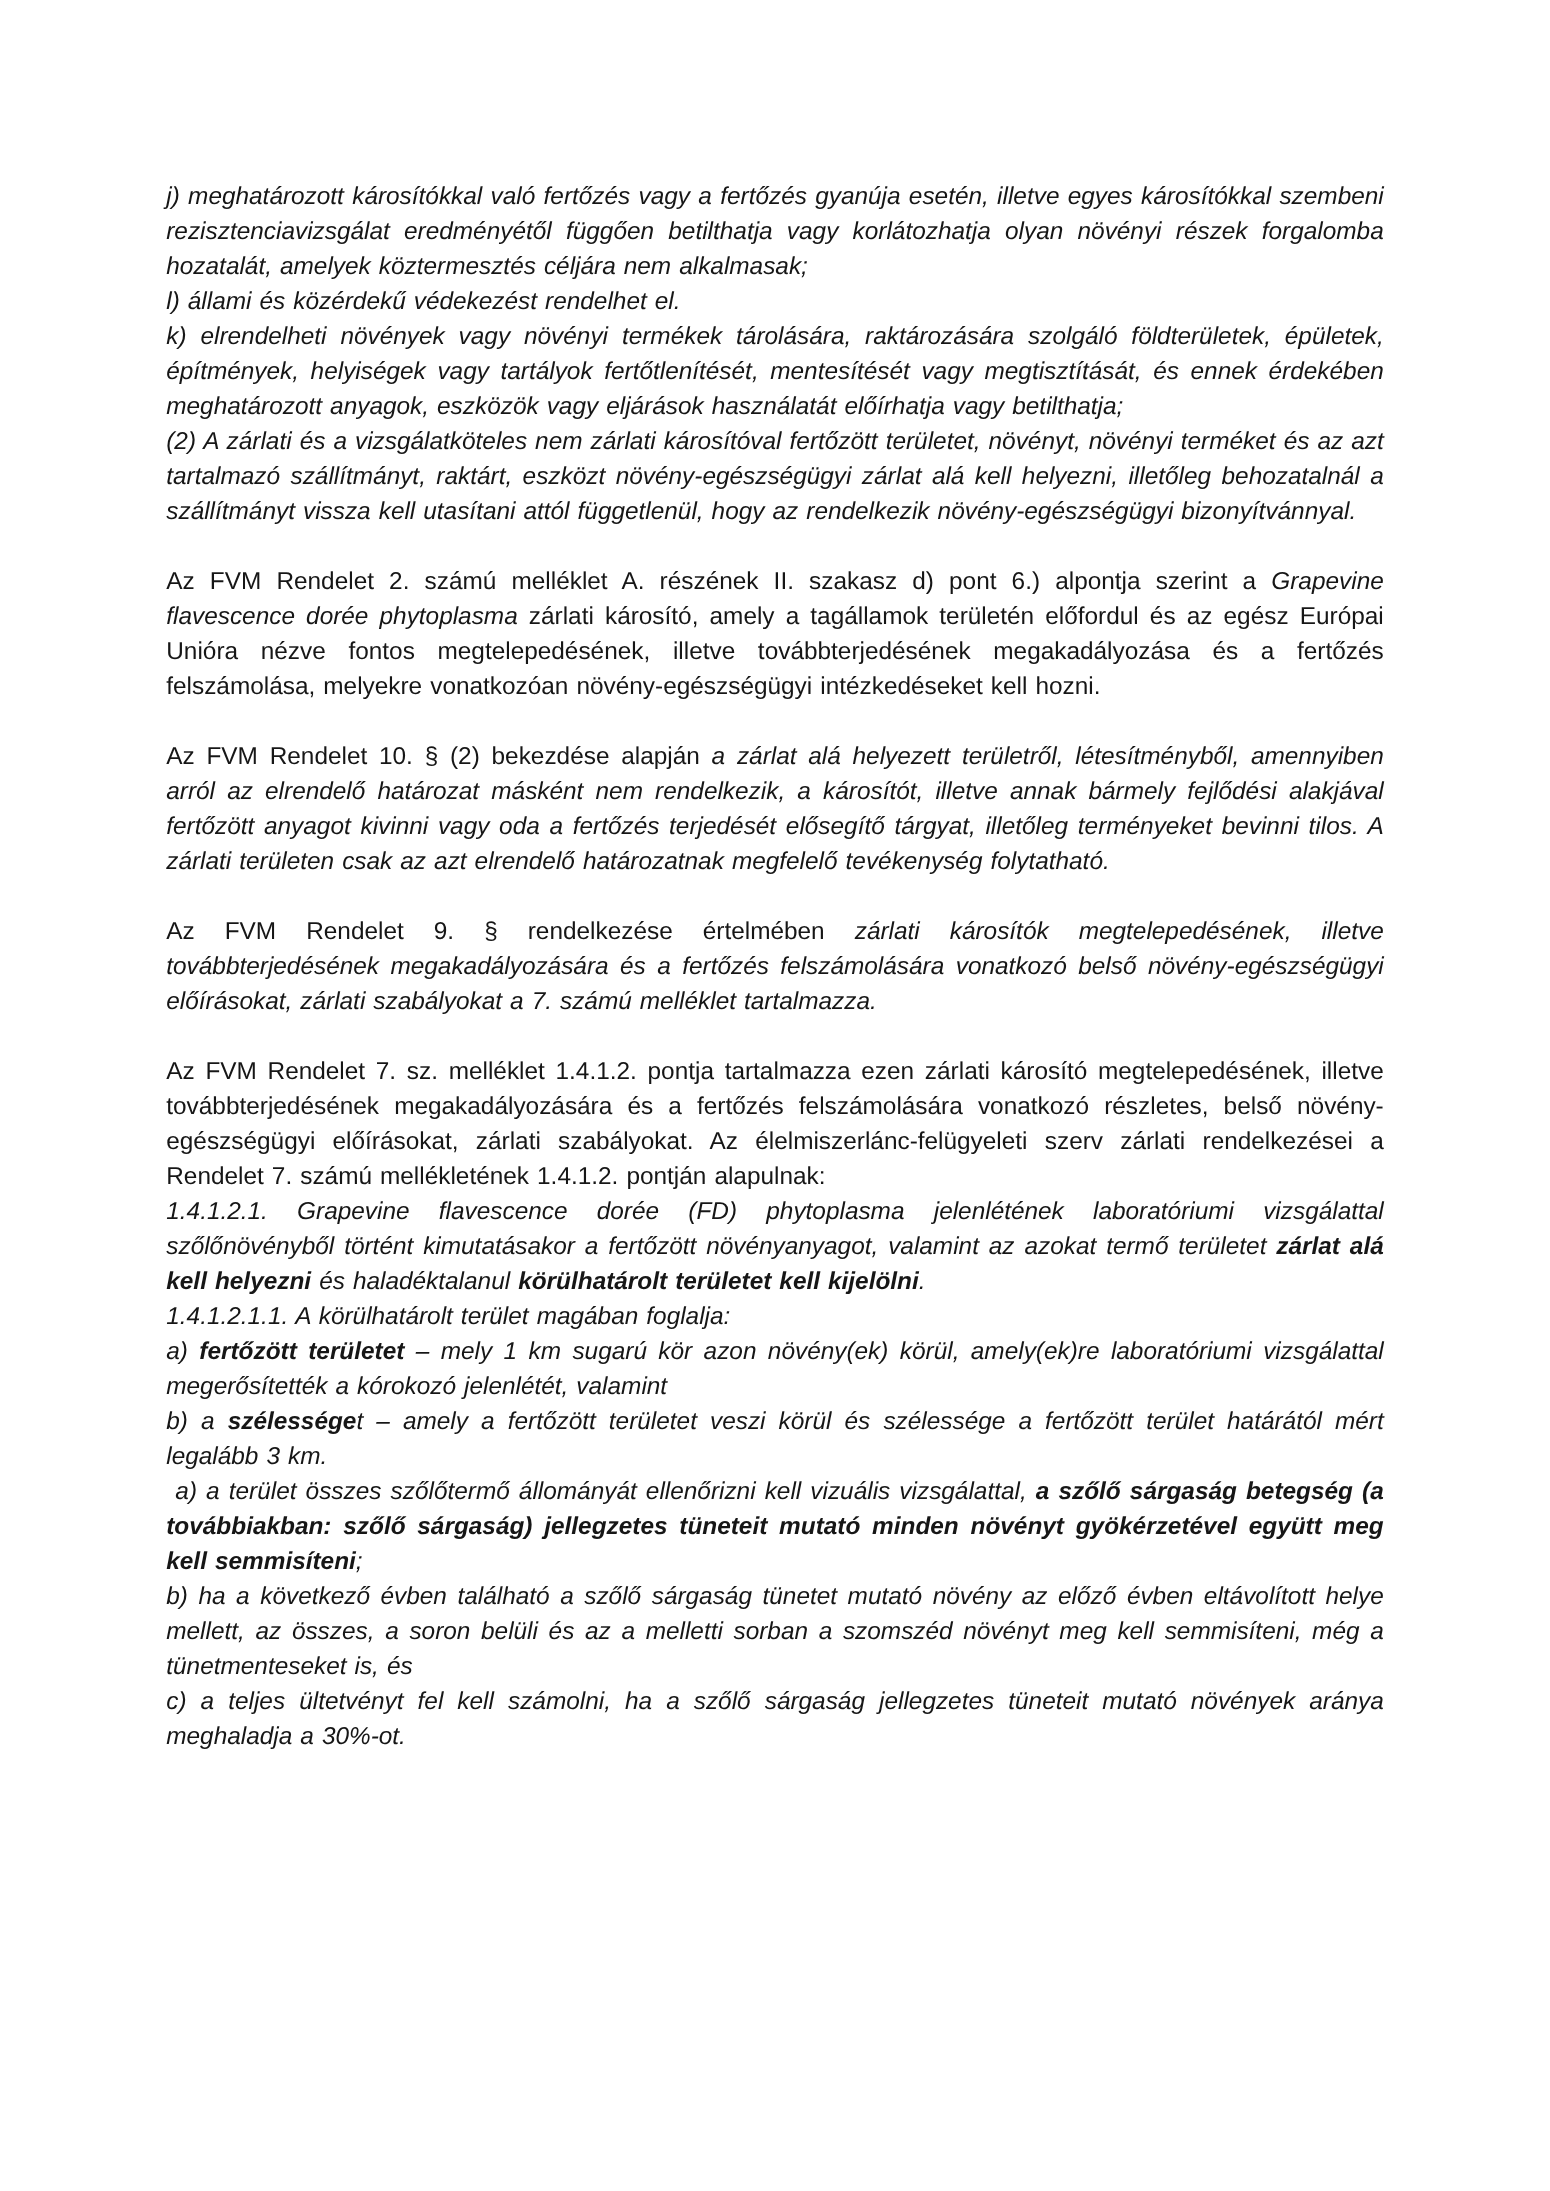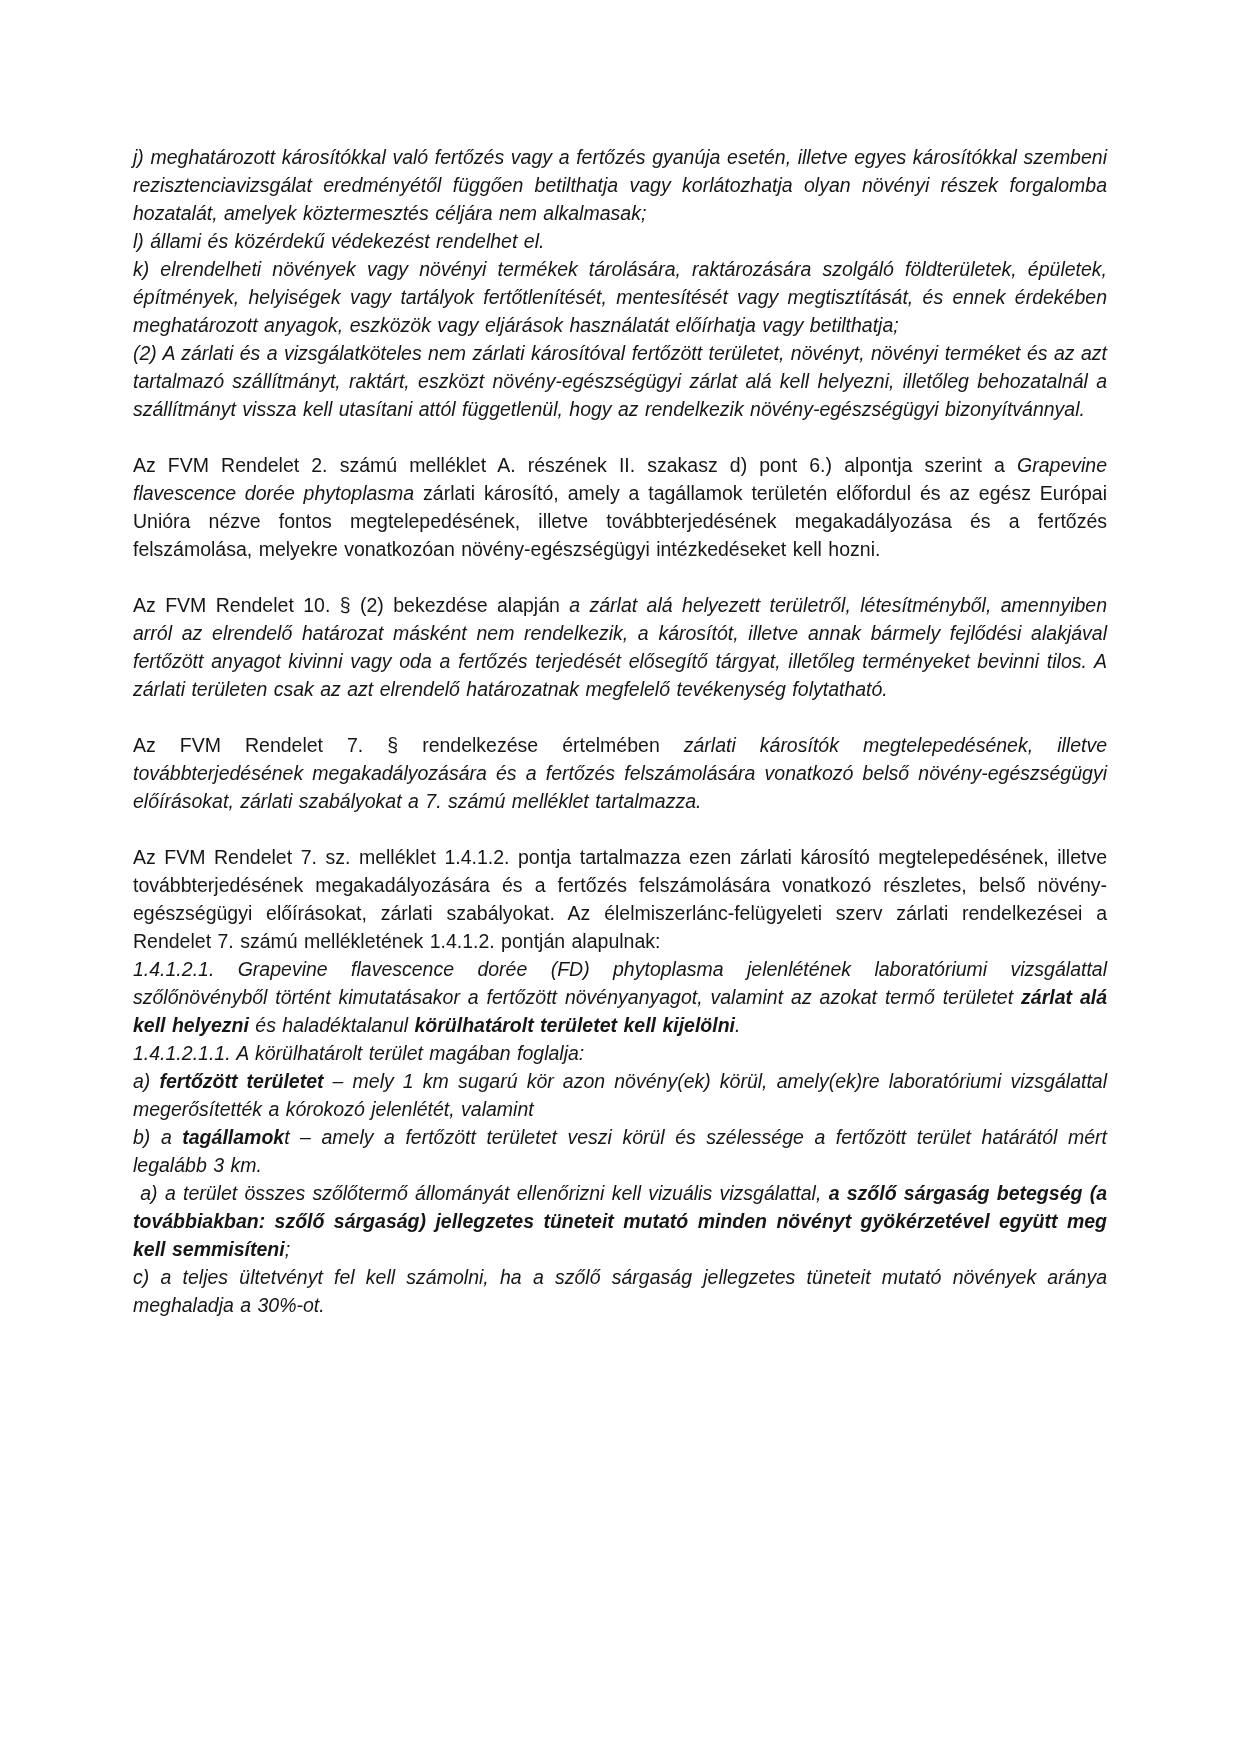--- a/index.html
+++ b/index.html
@@ -48,25 +48,26 @@
         <p class="para"><span class="run i">k) elrendelheti növények vagy növényi termékek tárolására, raktározására szolgáló földterületek, épületek, építmények, helyiségek vagy tartályok fertőtlenítését, mentesítését vagy megtisztítását, és ennek érdekében meghatározott anyagok, eszközök vagy eljárások használatát előírhatja vagy betilthatja;</span></p>
         <p class="para"><span class="run i">(2) A zárlati és a vizsgálatköteles nem zárlati károsítóval fertőzött területet, növényt, növényi terméket és az azt tartalmazó szállítmányt, raktárt, eszközt növény-egészségügyi zárlat alá kell helyezni, illetőleg behozatalnál a szállítmányt vissza kell utasítani attól függetlenül, hogy az rendelkezik növény-egészségügyi bizonyítvánnyal.</span></p>
       </div>
       <div class="block">
         <p class="para"><span class="run r">Az FVM Rendelet 2. számú melléklet A. részének II. szakasz d) pont 6.) alpontja szerint a </span><span class="run i">Grapevine flavescence dorée phytoplasma </span><span class="run b">zárlati károsító</span><span class="run r">, amely a tagállamok területén előfordul és az egész Európai Unióra nézve fontos megtelepedésének, illetve továbbterjedésének megakadályozása és a fertőzés felszámolása, melyekre vonatkozóan növény-egészségügyi intézkedéseket kell hozni.</span></p>
       </div>
       <div class="block">
         <p class="para"><span class="run r">Az FVM Rendelet 10. § (2) bekezdése alapján </span><span class="run i">a zárlat alá helyezett területről, létesítményből, amennyiben arról az elrendelő határozat másként nem rendelkezik, a károsítót, illetve annak bármely fejlődési alakjával fertőzött anyagot kivinni vagy oda a fertőzés terjedését elősegítő tárgyat, illetőleg terményeket bevinni tilos. A zárlati területen csak az azt elrendelő határozatnak megfelelő tevékenység folytatható.</span></p>
       </div>
       <div class="block">
-        <p class="para"><span class="run r">Az FVM Rendelet 7. § rendelkezése értelmében </span><span class="run i">zárlati károsítók megtelepedésének, illetve továbbterjedésének megakadályozására és a fertőzés felszámolására vonatkozó belső növény-egészségügyi előírásokat, zárlati szabályokat a 7. számú melléklet tartalmazza.</span></p>
+        <p class="para"><span class="run r">Az FVM Rendelet 9. § rendelkezése értelmében </span><span class="run i">zárlati károsítók megtelepedésének, illetve továbbterjedésének megakadályozására és a fertőzés felszámolására vonatkozó belső növény-egészségügyi előírásokat, zárlati szabályokat a 7. számú melléklet tartalmazza.</span></p>
       </div>
       <div class="block">
         <p class="para"><span class="run r">Az FVM Rendelet 7. sz. melléklet 1.4.1.2. pontja tartalmazza ezen zárlati károsító megtelepedésének, illetve továbbterjedésének megakadályozására és a fertőzés felszámolására vonatkozó részletes, belső növény-egészségügyi előírásokat, zárlati szabályokat. Az élelmiszerlánc-felügyeleti szerv zárlati rendelkezései a Rendelet 7. számú mellékletének 1.4.1.2. pontján alapulnak:</span></p>
         <p class="para"><span class="run i">1.4.1.2.1. Grapevine flavescence dorée (FD) phytoplasma jelenlétének laboratóriumi vizsgálattal szőlőnövényből történt kimutatásakor a fertőzött növényanyagot, valamint az azokat termő területet </span><span class="run bi">zárlat alá kell helyezni</span><span class="run i"> és haladéktalanul </span><span class="run bi">körülhatárolt területet kell kijelölni</span><span class="run i">.</span></p>
         <p class="para"><span class="run i">1.4.1.2.1.1. A körülhatárolt terület magában foglalja:</span></p>
         <p class="para"><span class="run i">a) </span><span class="run bi">fertőzött területet</span><span class="run i"> – mely 1 km sugarú kör azon növény(ek) körül, amely(ek)re laboratóriumi vizsgálattal megerősítették a kórokozó jelenlétét, valamint</span></p>
-        <p class="para"><span class="run i">b) a </span><span class="run bi">tagállamok</span><span class="run i">t – amely a fertőzött területet veszi körül és szélessége a fertőzött terület határától mért legalább 3 km.</span></p>
+        <p class="para"><span class="run i">b) a </span><span class="run bi">szélessége</span><span class="run i">t – amely a fertőzött területet veszi körül és szélessége a fertőzött terület határától mért legalább 3 km.</span></p>
         <p class="para"><span class="run i">&nbsp;a) a terület összes szőlőtermő állományát ellenőrizni kell vizuális vizsgálattal, </span><span class="run bi">a szőlő sárgaság betegség (a továbbiakban: szőlő sárgaság) jellegzetes tüneteit mutató minden növényt gyökérzetével együtt meg kell semmisíteni</span><span class="run i">;</span></p>
+        <p class="para"><span class="run i">b) ha a következő évben található a szőlő sárgaság tünetet mutató növény az előző évben eltávolított helye mellett, az összes, a soron belüli és az a melletti sorban a szomszéd növényt meg kell semmisíteni, még a tünetmenteseket is, és</span></p>
         <p class="para"><span class="run i">c) a teljes ültetvényt fel kell számolni, ha a szőlő sárgaság jellegzetes tüneteit mutató növények aránya meghaladja a 30%-ot.</span></p>
       </div>
     </div>
 </div>
 
 </body></html>

